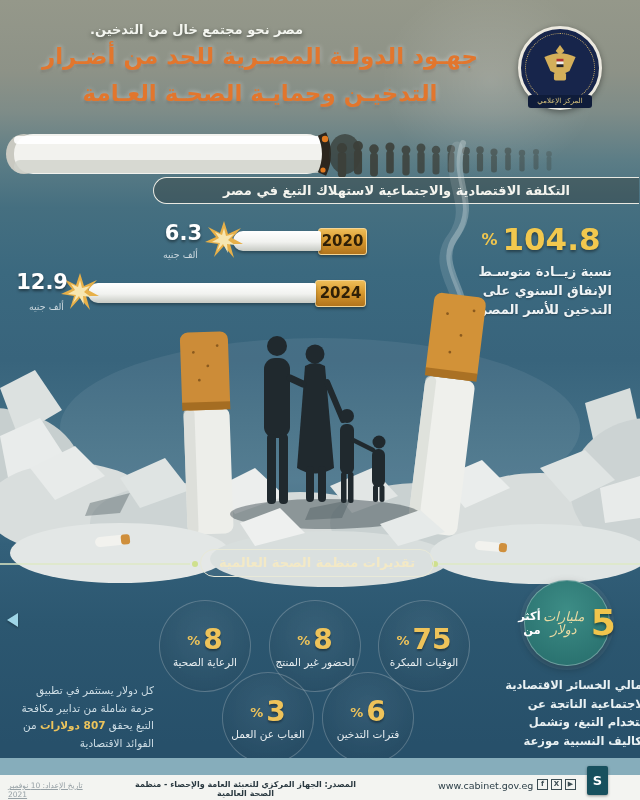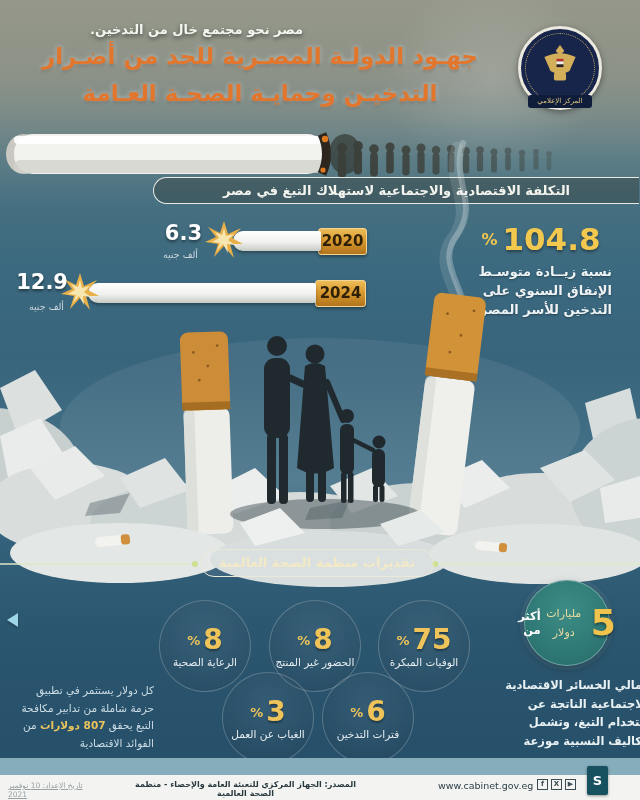--- a/index.html
+++ b/index.html
@@ -64,21 +64,21 @@
   .statc .lbl{color:#e8eef1;font-size:10.5px;margin-top:1px;white-space:nowrap;}
   .c75{top:600px;left:378px;} .c8a{top:600px;left:269px;} .c8b{top:600px;left:159px;}
   .c6{top:672px;left:322px;} .c3{top:672px;left:222px;}
   
   .losscircle{top:580px;left:524px;width:84px;height:84px;border-radius:50%;
     background:radial-gradient(circle at 50% 35%,#3d8d86,#256b6a);border:1px solid rgba(255,255,255,.3);box-shadow:0 0 0 4px rgba(255,255,255,.06),0 3px 8px rgba(0,0,0,.3);
     display:flex;flex-direction:row;align-items:center;justify-content:center;}
   .losscircle .more{color:#fff;font-size:11.5px;font-weight:bold;}
   .losscircle .row5{display:flex;direction:rtl;align-items:center;gap:4px;}
   .losscircle .five{color:#f0c44c;font-size:36px;font-weight:bold;line-height:34px;text-shadow:0 2px 3px rgba(0,0,0,.4);}
-  .losscircle .unit5{color:#e9daa2;font-size:11px;width:46px;text-align:center;line-height:19px;}
+  .losscircle .unit5{color:#e9daa2;font-size:13px;width:46px;text-align:center;line-height:13px;font-style:italic;}
   .lossdesc{top:676px;left:488px;width:167px;text-align:right;color:#e9f1f3;font-size:11.5px;font-weight:bold;line-height:18.5px;white-space:pre-line;}
   
   .roiarrow{top:613px;left:7px;width:0;height:0;border-top:7px solid transparent;border-bottom:7px solid transparent;border-right:11px solid #9ed5e7;filter:drop-shadow(0 1px 1px rgba(0,0,0,.4));}
   .roihead{top:606px;left:16px;width:138px;text-align:right;color:#ffffff;font-size:12px;font-weight:bold;line-height:22px;white-space:pre-line;}
   .roibody{top:682px;left:8px;width:146px;text-align:right;color:#cddde5;font-size:10.5px;line-height:17.5px;white-space:pre-line;}
   .hl{color:#ecc45c;font-weight:bold;}
   
   .fstrip{top:758px;left:0;width:640px;height:17px;background:#86adbb;}
   .fwhite{top:775px;left:0;width:640px;height:25px;background:#f3f4f1;}
   .fbadge{top:766px;left:587px;width:21px;height:29px;background:#17505e;color:#fff;font-size:13px;font-weight:bold;text-align:center;line-height:29px;border-radius:2px;box-shadow:0 1px 3px rgba(0,0,0,.4);}

